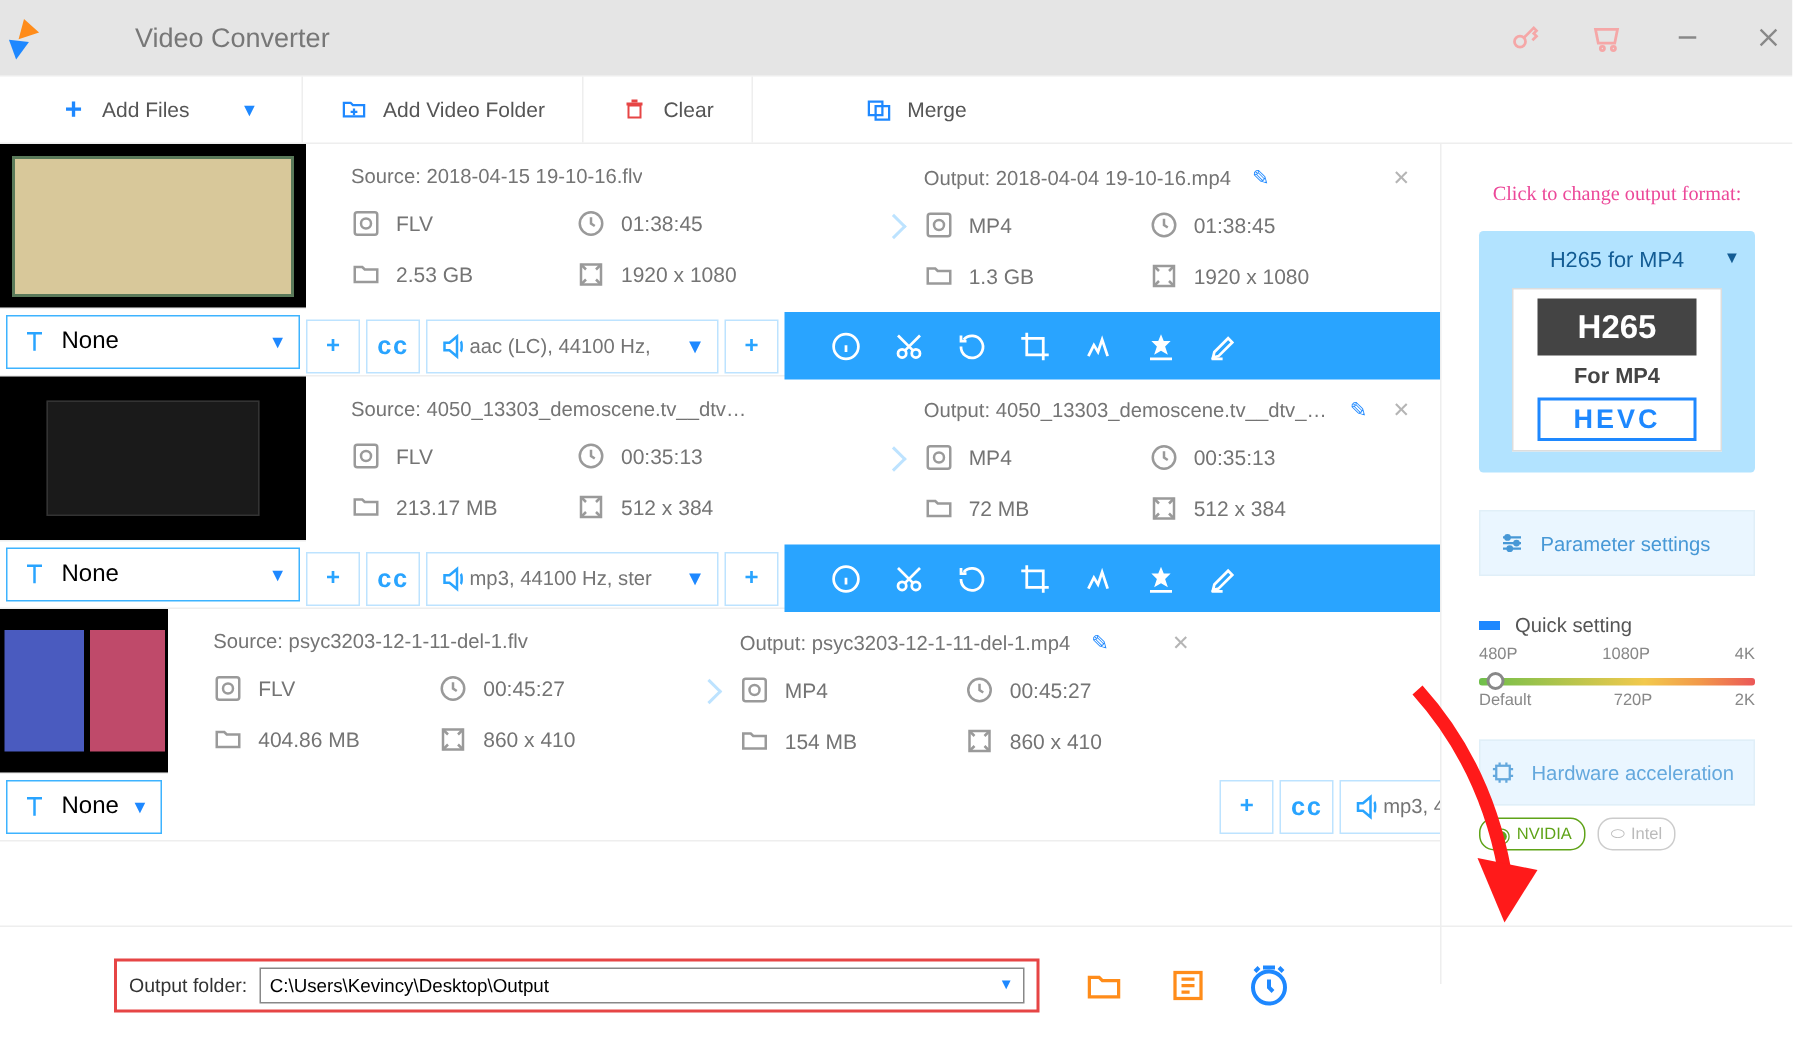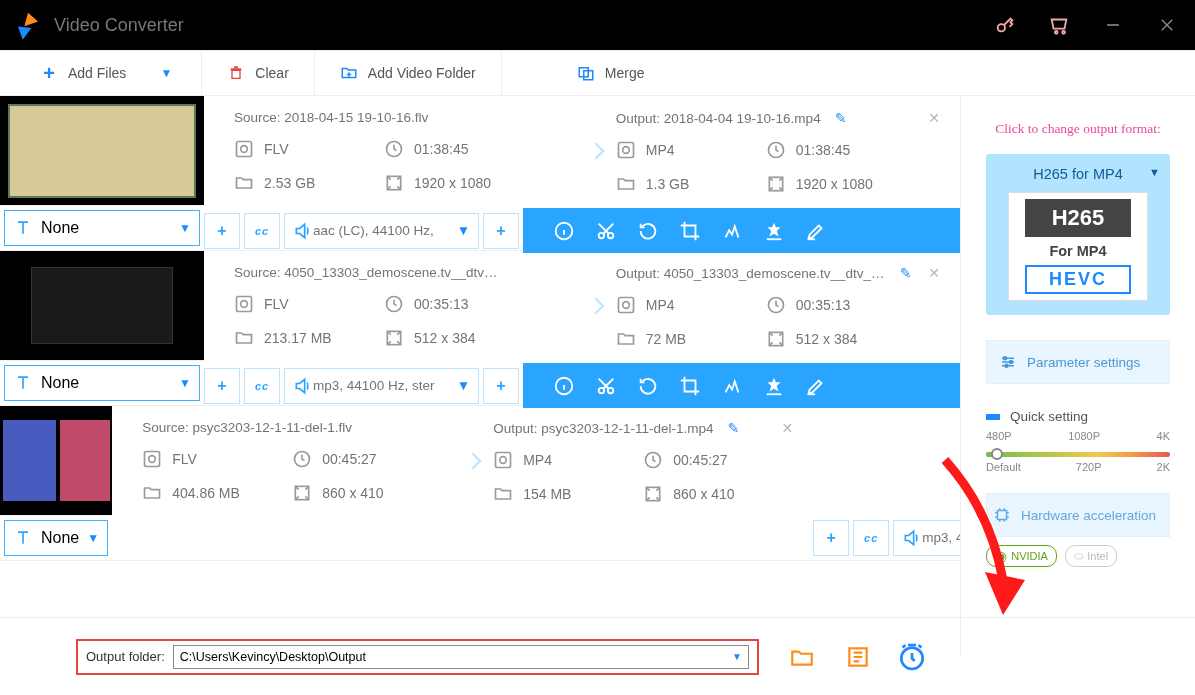--- a/index.html
+++ b/index.html
@@ -1,19 +1,19 @@
 <!DOCTYPE html>
 <html><head>
 <meta charset="utf-8">
 <style>
   * { box-sizing: border-box; margin: 0; padding: 0; font-family: "Segoe UI", Arial, sans-serif; }
   body { background: #fff; width: 1195px; height: 695px; overflow: hidden; position: relative; }
 
   
-  .titlebar { height: 50px; display: flex; align-items: center; padding: 0 16px; background: #000000; }
+  .titlebar { height: 50px; display: flex; align-items: center; padding: 0 4px; background: #e5e5e5; gap: 48px; }
   .titlebar-logo { width: 26px; height: 26px; position: relative; margin-right: 12px; }
   .titlebar-title { font-size: 18px; color: #777; font-weight: 400; }
   .titlebar-right { margin-left: auto; display: flex; gap: 30px; align-items: center; }
   .titlebar-right .tb-icon { width: 24px; height: 24px; display: flex; align-items: center; justify-content: center; color: #ccc; cursor: pointer; }
 
   
   .logo-tri { position: absolute; width: 0; height: 0; }
   .logo-orange { border-left: 12px solid #ff8c1a; border-top: 6px solid transparent; border-bottom: 8px solid transparent; left: 10px; top: 2px; transform: rotate(15deg); }
   .logo-blue { border-left: 12px solid #1e88ff; border-top: 6px solid transparent; border-bottom: 8px solid transparent; left: 4px; top: 12px; transform: rotate(-20deg); }
 
@@ -33,21 +33,21 @@
   .item { display: flex; border-bottom: 1px solid #eee; height: 155px; position: relative; }
   .thumb-col { width: 204px; display: flex; flex-direction: column; }
   .thumb { height: 110px; background: #000; display: flex; align-items: center; justify-content: center; overflow: hidden; position: relative; }
   .thumb-img { width: 92%; height: 86%; background: #d8c89a; border: 2px solid #5a7a5a; }
 
   
   .ctrl-bar { height: 45px; display: flex; align-items: center; gap: 0; border-top: 1px solid #eee; }
   .ctrl-select { flex: 1; height: 36px; border: 1px solid #3db3ff; margin: 0 4px; display: flex; align-items: center; padding: 0 8px; gap: 8px; cursor: pointer; }
   .ctrl-select .dd { margin-left: auto; color: #1e88ff; font-size: 12px; }
   .ctrl-sq { width: 36px; height: 36px; border: 1px solid #bde3ff; display: flex; align-items: center; justify-content: center; color: #29a4ff; font-weight: bold; cursor: pointer; margin-right: 4px; }
-  .ctrl-sq.cc { font-size: 11px; letter-spacing: 1px; font-style: italic; }
+  .ctrl-sq.cc { font-size: 17px; letter-spacing: 1px; }
 
   
   .info-block { flex: 1; padding: 14px 20px 0 20px; position: relative; display: flex; flex-direction: column; }
   .info-head { color: #747474; font-size: 13.5px; margin-bottom: 14px; display: flex; align-items: center; }
   .info-cell { display: flex; align-items: center; gap: 10px; font-size: 14px; color: #747474; width: 150px; margin-bottom: 14px; }
   .info-col { display: flex; flex-direction: column; }
   .edit-icon { color: #1e88ff; font-size: 14px; margin-left: 14px; cursor: pointer; }
   .close-x { position: absolute; top: 14px; right: 20px; color: #b5b5b5; font-size: 14px; cursor: pointer; }
 
   
@@ -87,21 +87,21 @@
   .hw { display: flex; align-items: center; gap: 10px; padding: 12px 6px; margin: 20px 25px 0; background: #eaf6ff; border: 1px solid #e0eff8; color: #64a8dd; font-size: 13.5px; }
   .gpu-row { display: flex; gap: 8px; margin: 8px 25px 0; }
   .gpu-badge { border: 1px solid #ccc; border-radius: 10px; font-size: 11px; padding: 2px 8px; display: flex; align-items: center; gap: 4px; }
   .nv { color: #5fa318; border-color: #5fa318; }
   .it { color: #bbb; }
 
   
   .bottom { position: absolute; bottom: 0; left: 0; right: 0; height: 78px; border-top: 1px solid #eee; display: flex; align-items: center; padding: 0 25px 0 76px; }
   .out-folder { border: 2px solid #e64545; padding: 4px 8px; display: flex; align-items: center; gap: 8px; }
   .out-folder label { font-size: 13px; color: #333; }
-  .out-sel { width: 576px; height: 24px; border: 1px solid #888; font-size: 12.5px; padding: 0 6px; background: #fff; display: flex; align-items: center; }
+  .out-sel { width: 510px; height: 24px; border: 1px solid #888; font-size: 12.5px; padding: 0 6px; background: #fff; display: flex; align-items: center; }
   .out-sel .dd { margin-left: auto; color: #1e88ff; font-size: 10px; }
   .run-btn { margin-left: auto; width: 220px; height: 78px; background: #0a9eff; color: #fff; font-size: 36px; font-weight: 500; font-style: italic; border: none; cursor: pointer; }
   .bot-icon { width: 26px; height: 26px; margin-left: 30px; cursor: pointer; }
 
   
   .ico { width: 20px; height: 20px; stroke: #29a4ff; fill: none; stroke-width: 2; }
   .ico-gray { stroke: #9a9a9a; }
 
   
   .red-arrow { position: absolute; right: 165px; top: 450px; width: 95px; height: 170px; pointer-events: none; }
@@ -153,37 +153,37 @@
 </div>
 
 <div class="toolbar">
   <div class="tb-btn">
     <span class="tb-icon-sm" style="color:#1e88ff;font-size:20px;font-weight:bold">+</span>
     <span>Add Files</span>
     <span class="tb-dropdown" style="margin-left:20px">▼</span>
   </div>
   <div class="tb-btn">
     <span class="tb-icon-sm">
+      <svg viewBox="0 0 24 24" width="18" height="18" fill="none" stroke="#1e88ff" stroke-width="2">
+          <path d="M3 6h6l2 2h10v10H3z"></path>
+          <line x1="12" y1="11" x2="12" y2="17"></line>
+          <line x1="9" y1="14" x2="15" y2="14"></line>
+        </svg>
+    </span>
+    <span>Add Video Folder</span>
+  </div>
+  <div class="tb-btn">
+    <span class="tb-icon-sm">
       <svg viewBox="0 0 24 24" width="16" height="16" fill="#e64545">
           <path d="M6 8h12v12H6z" fill="none" stroke="#e64545" stroke-width="2"></path>
           <rect x="4" y="5" width="16" height="3"></rect>
           <rect x="9" y="2" width="6" height="3"></rect>
         </svg>
     </span>
     <span>Clear</span>
-  </div>
-  <div class="tb-btn">
-    <span class="tb-icon-sm">
-      <svg viewBox="0 0 24 24" width="18" height="18" fill="none" stroke="#1e88ff" stroke-width="2">
-          <path d="M3 6h6l2 2h10v10H3z"></path>
-          <line x1="12" y1="11" x2="12" y2="17"></line>
-          <line x1="9" y1="14" x2="15" y2="14"></line>
-        </svg>
-    </span>
-    <span>Add Video Folder</span>
   </div>
   <div class="tb-btn" style="border-right:none"></div>
   <div class="tb-btn" style="border-right:none">
     <span class="tb-icon-sm">
       <svg viewBox="0 0 24 24" width="18" height="18" fill="none" stroke="#1e88ff" stroke-width="2">
           <rect x="3" y="5" width="12" height="12"></rect>
           <rect x="9" y="9" width="12" height="12"></rect>
         </svg>
     </span>
     <span>Merge</span>

